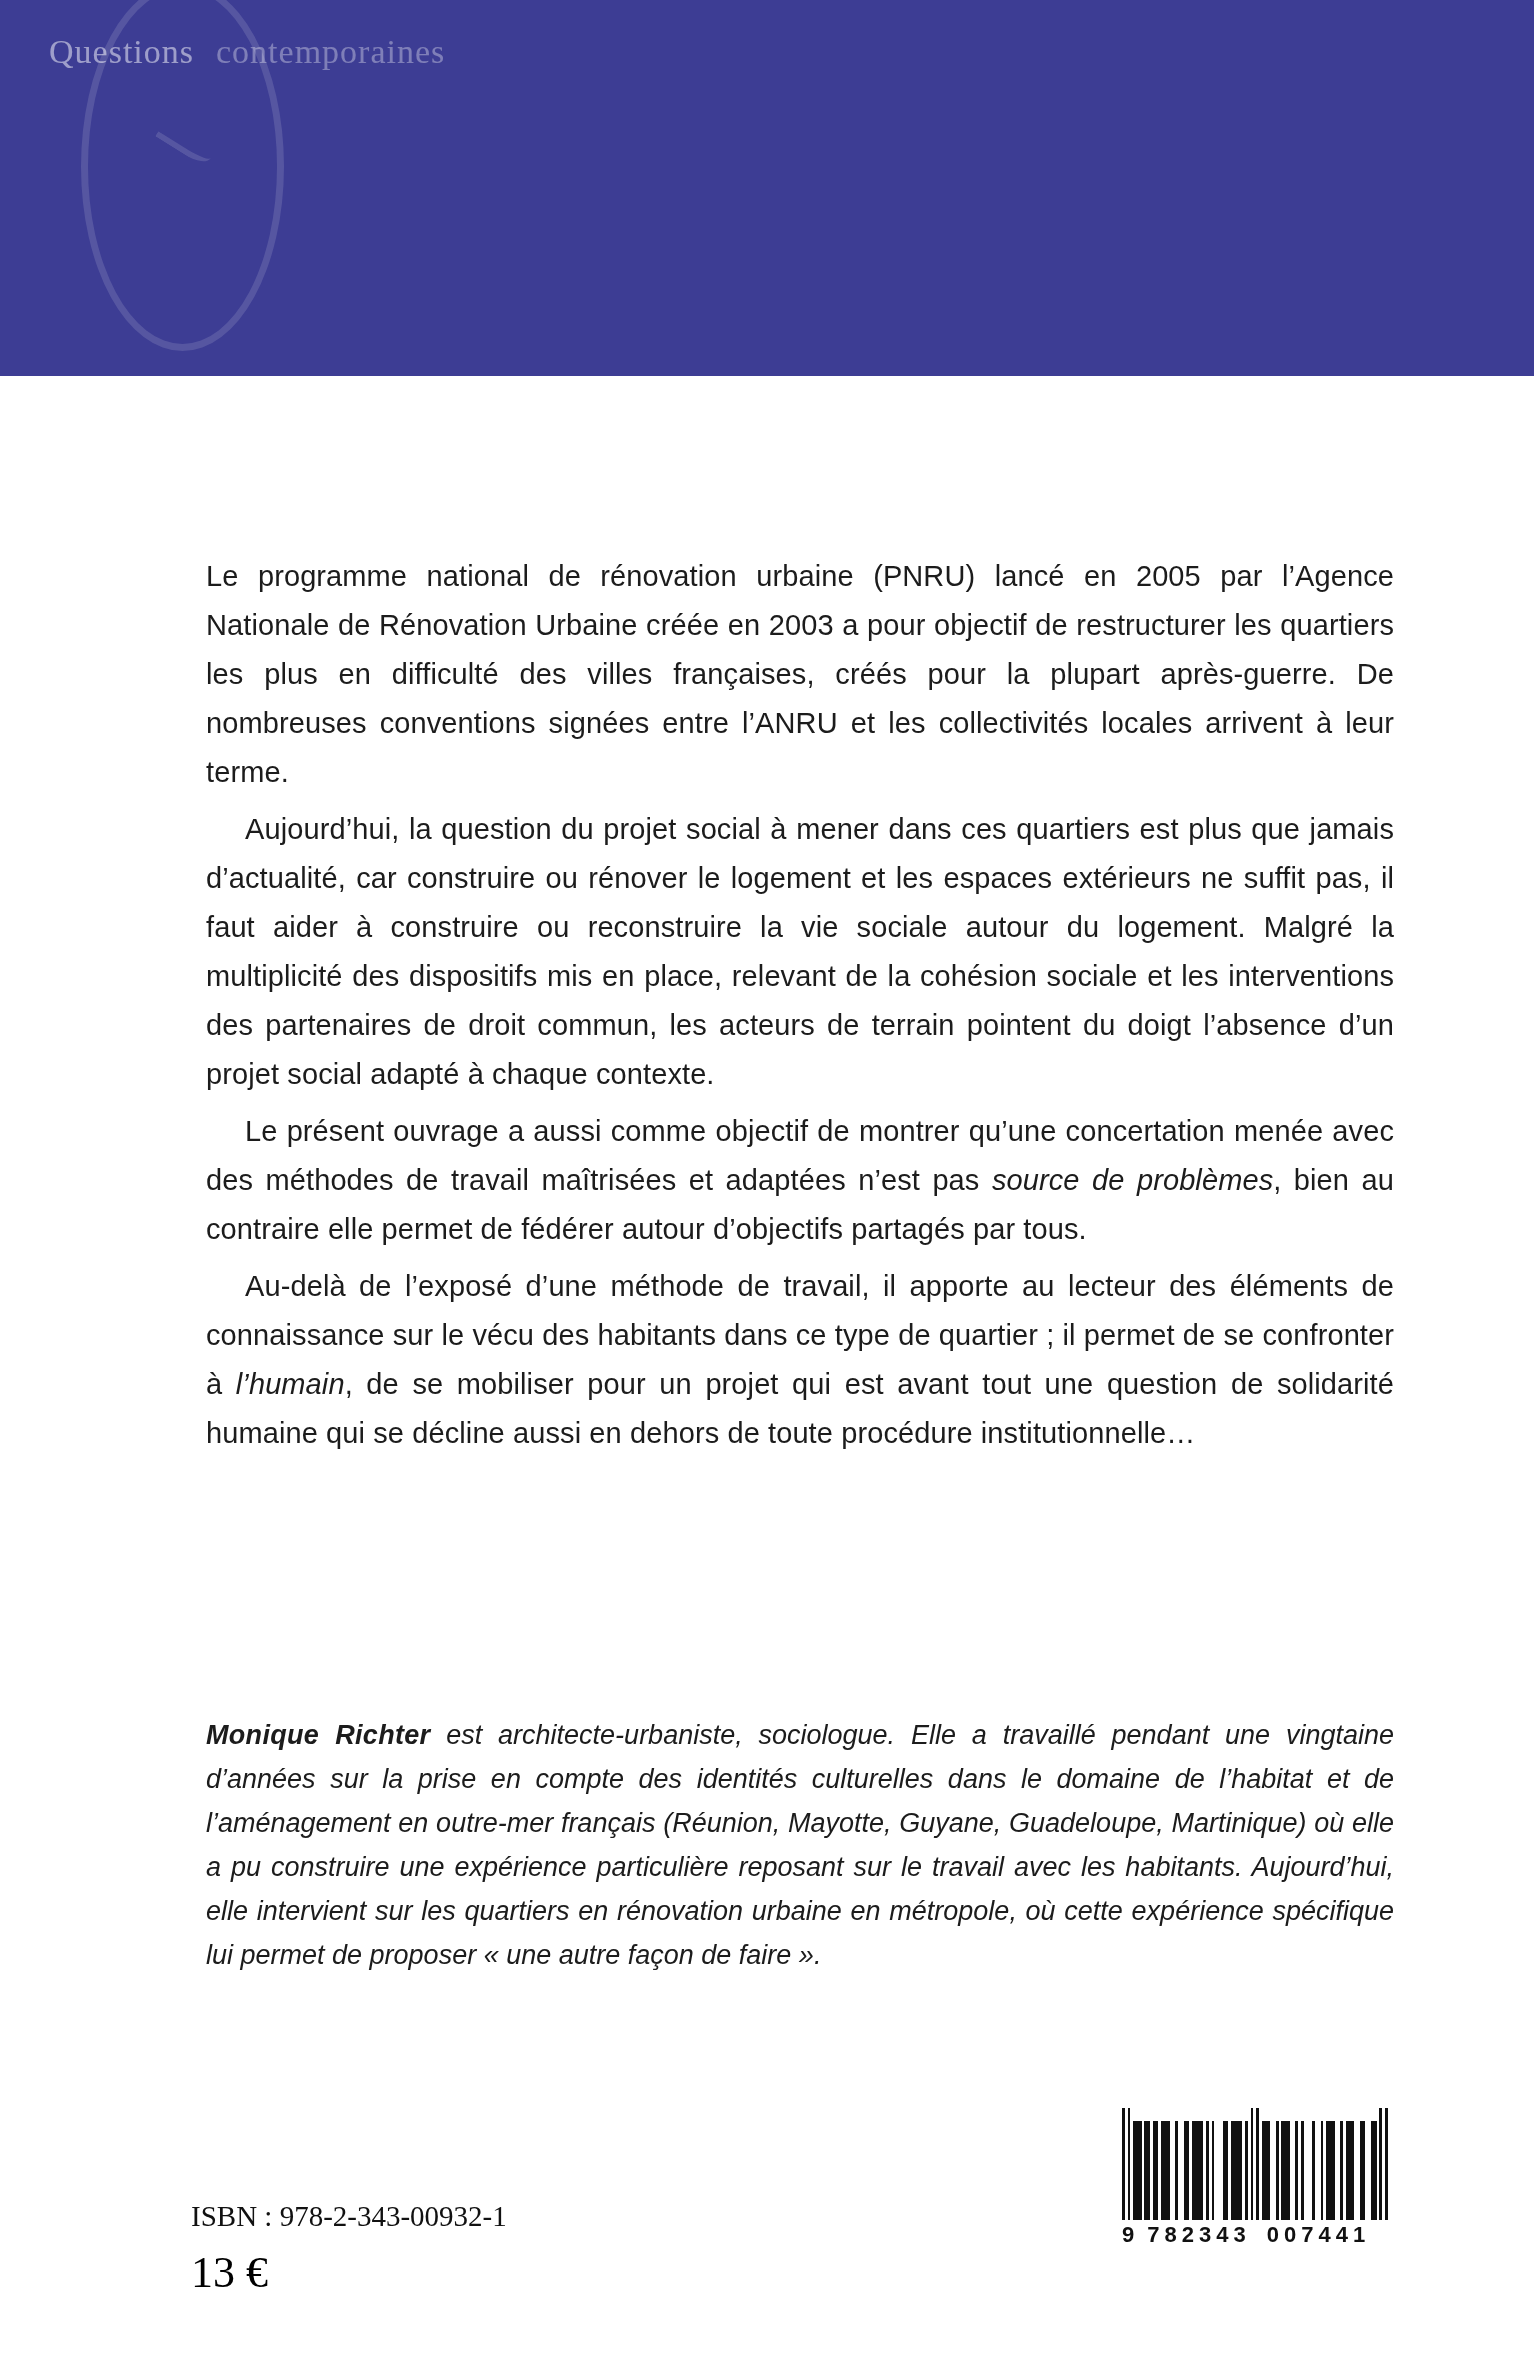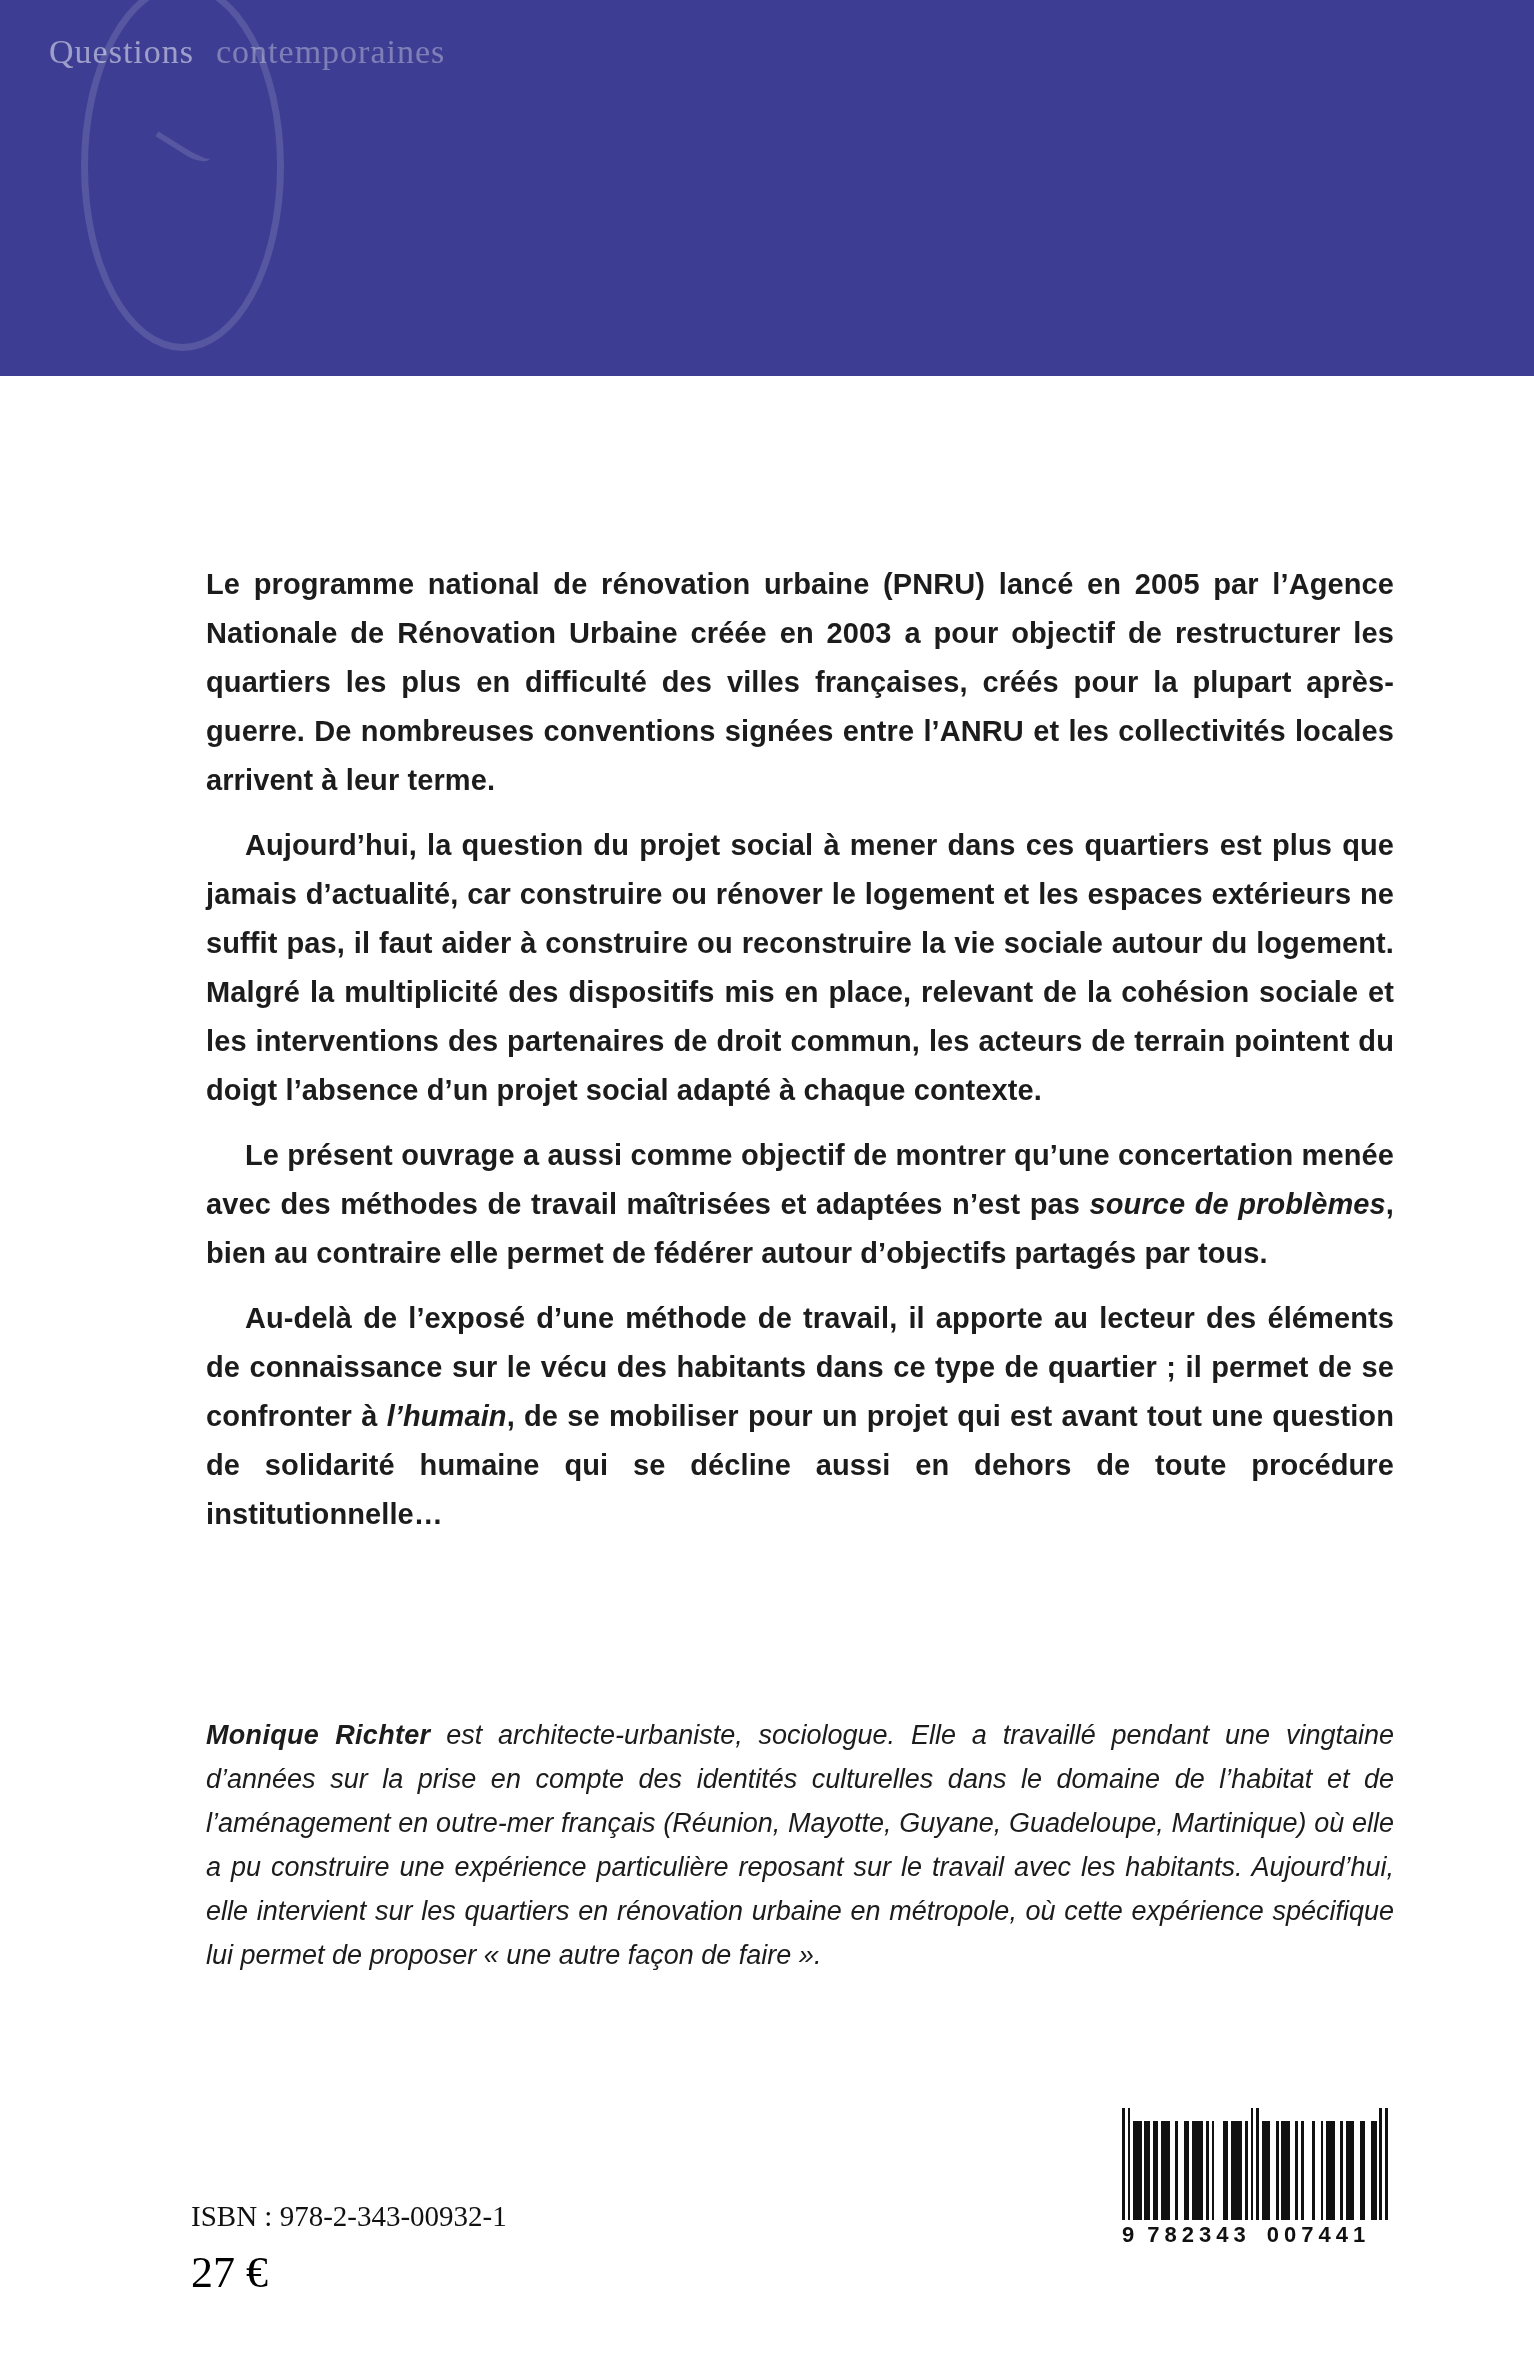--- a/index.html
+++ b/index.html
@@ -103,25 +103,25 @@
   }
 
   
   #blurb {
     position: absolute;
     left: 206px;
     top: 544px;
     width: 1188px;
   }
   #blurb p {
-    margin: 16px 0 0 0;
+    margin: 8px 0 0 0;
     text-align: justify;
     color: #1c1c1c;
     font-family: "Liberation Sans Narrow", "Liberation Sans", sans-serif;
-    font-weight: 700;
+    font-weight: 400;
     font-size: 29px;
     line-height: 49px;
     text-indent: 39px;
     letter-spacing: 0.1px;
   }
   #blurb p.no-indent { text-indent: 0; }
   #blurb p em { font-style: italic; }
 
   
   #author-bio {
@@ -216,21 +216,21 @@
     <p>Aujourd’hui, la question du projet social à mener dans ces quartiers est plus que jamais d’actualité, car construire ou rénover le logement et les espaces extérieurs ne suffit pas, il faut aider à construire ou reconstruire la vie sociale autour du logement. Malgré la multiplicité des dispositifs mis en place, relevant de la cohésion sociale et les interventions des partenaires de droit commun, les acteurs de terrain pointent du doigt l’absence d’un projet social adapté à chaque contexte.</p>
     <p>Le présent ouvrage a aussi comme objectif de montrer qu’une concertation menée avec des méthodes de travail maîtrisées et adaptées n’est pas <em>source de problèmes</em>, bien au contraire elle permet de fédérer autour d’objectifs partagés par tous.</p>
     <p>Au-delà de l’exposé d’une méthode de travail, il apporte au lecteur des éléments de connaissance sur le vécu des habitants dans ce type de quartier ; il permet de se confronter à <em>l’humain</em>, de se mobiliser pour un projet qui est avant tout une question de solidarité humaine qui se décline aussi en dehors de toute procédure institutionnelle…</p>
   </div>
 
 <div id="author-bio">
   <span id="author-name">Monique Richter</span><span id="author-bio-text"> est architecte-urbaniste, sociologue. Elle a travaillé pendant une vingtaine d’années sur la prise en compte des identités culturelles dans le domaine de l’habitat et de l’aménagement en outre-mer français (Réunion, Mayotte, Guyane, Guadeloupe, Martinique) où elle a pu construire une expérience particulière reposant sur le travail avec les habitants. Aujourd’hui, elle intervient sur les quartiers en rénovation urbaine en métropole, où cette expérience spécifique lui permet de proposer « une autre façon de faire ».</span>
 </div>
 
 <div id="isbn-line">ISBN : 978-2-343-00932-1</div>
-<div id="price-line">27 €</div>
+<div id="price-line">13 €</div>
 
 <div id="barcode">
   <div id="barcode-bars">
       <i class="guard" style="width: 2.8px;"></i>
       <i class="sp" style="width: 2.8px;"></i>
       <i class="guard" style="width: 2.8px;"></i>
       <i class="sp" style="width: 2.8px;"></i>
       <i style="width: 2.8px;"></i>
       <i style="width: 2.8px;"></i>
       <i style="width: 2.8px;"></i>

